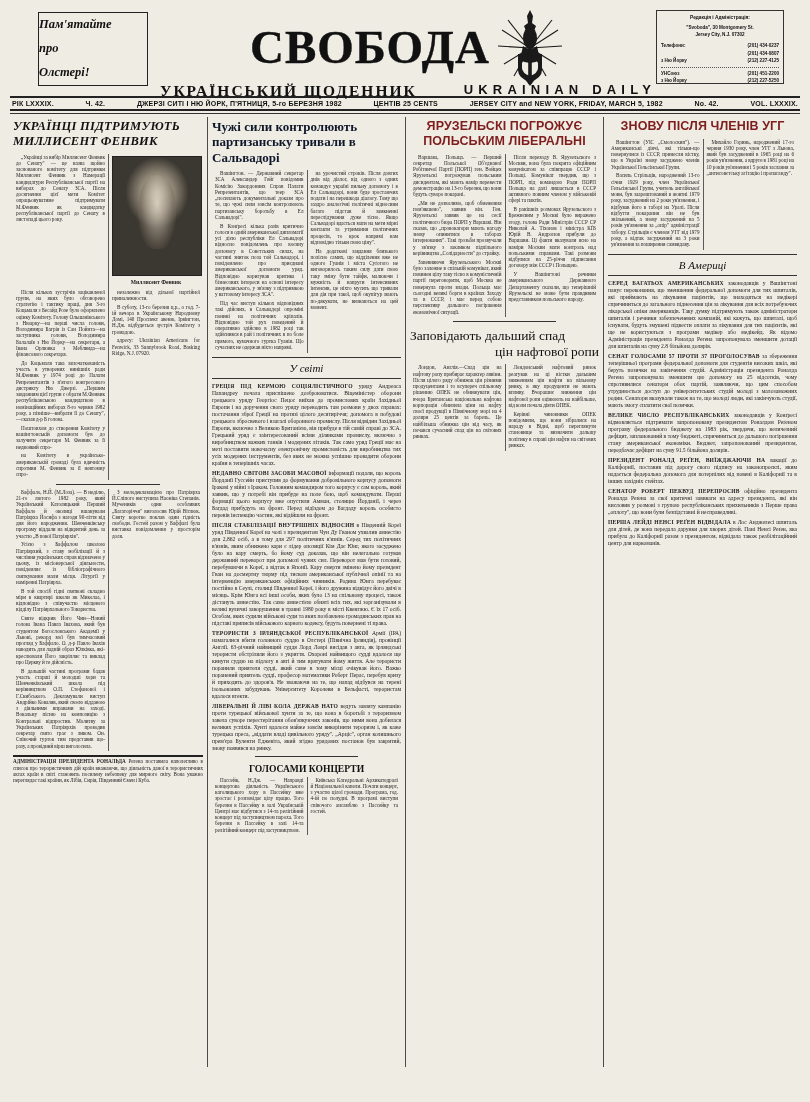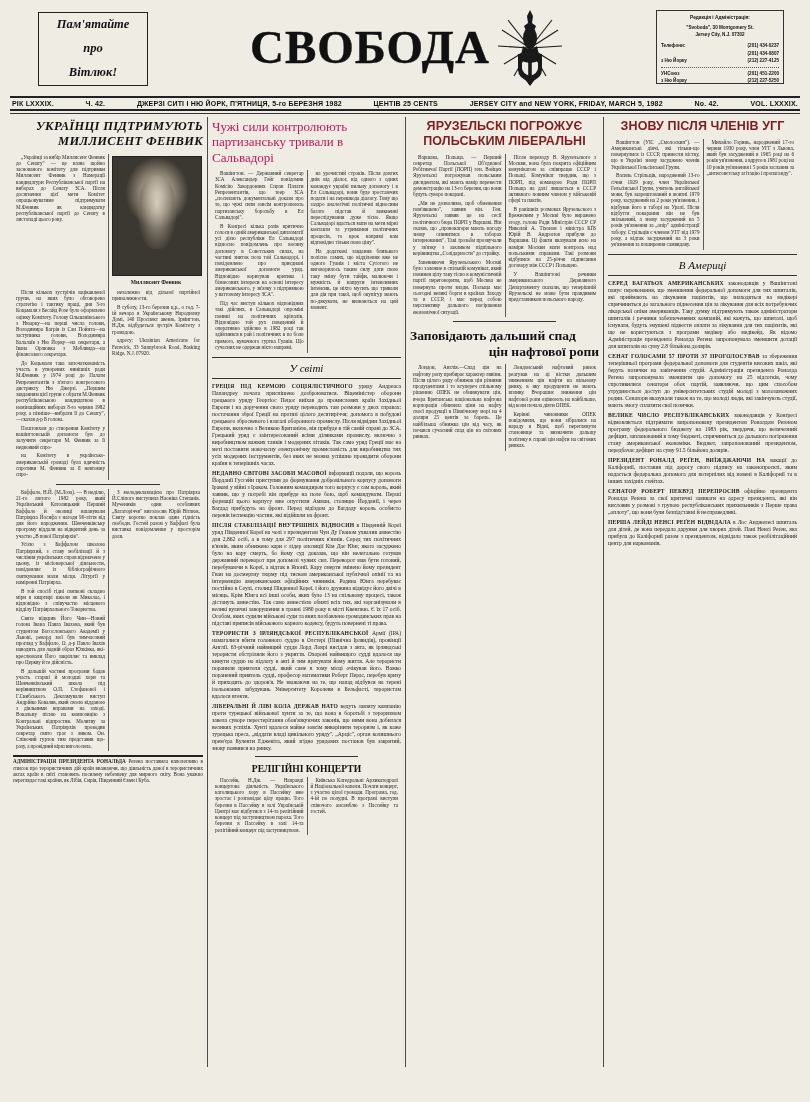--- a/index.html
+++ b/index.html
@@ -12,21 +12,21 @@
   .page{
     position:relative;width:810px;height:1102px;
     background:#efece4;
     padding:0;box-sizing:border-box;
   }
   
   .masthead{position:relative;height:88px;margin:6px 8px 0 8px;}
   .remember-box{
     position:absolute;left:30px;top:6px;width:108px;height:72px;
     border:1.5px solid #222;
-    display:flex;flex-direction:column;align-items:center;justify-content:center;
+    display:flex;flex-direction:column;align-items:flex-start;justify-content:center;
     font-family:"Liberation Serif",serif;
     font-style:italic;font-weight:bold;font-size:12.5px;line-height:1.9;
     color:#111;text-align:center;
   }
   .nameplate{
     position:absolute;left:150px;top:2px;width:500px;text-align:center;
   }
   .np-row{display:flex;align-items:center;justify-content:center;}
   .np-left,.np-right{
     font-family:"Liberation Serif",serif;
@@ -71,36 +71,36 @@
     position:relative;
   }
   .col + .col{border-left:0.7px solid #4a4a4a;}
   .sub{display:flex;}
   .sub .scol{flex:1 1 50%;padding:0 3px;box-sizing:border-box;}
   .sub .scol + .scol{border-left:0.6px solid #5a5a5a;}
   
   h1.hl{
     font-family:"Liberation Serif",serif;
     font-style:italic;font-weight:bold;
-    font-size:12.5px;line-height:15px;text-align:right;
+    font-size:12.5px;line-height:15px;text-align:left;
     margin:2px 0 5px 0;letter-spacing:0.3px;color:#111;
   }
   h1.hl-bold{
     font-family:"Liberation Serif",serif;
-    font-weight:normal;font-size:13px;line-height:15.5px;
-    margin:2px 0 5px 0;text-align:left;color:#be185d;
+    font-weight:bold;font-size:13px;line-height:15.5px;
+    margin:2px 0 5px 0;text-align:left;color:#0f172a;
   }
   h1.hl-sans{
     font-family:"Liberation Sans",sans-serif;
     font-weight:bold;font-size:12.5px;line-height:15px;
     margin:2px 0 5px 0;text-align:center;color:#7f1d1d;letter-spacing:0.1px;
   }
   h1.hl-2{
     font-family:"Liberation Serif",serif;
-    font-weight:bold;font-size:13.5px;line-height:16px;
+    font-weight:normal;font-size:13.5px;line-height:16px;
     margin:6px 0 4px 0;color:#111;
   }
   h1.hl-2 .l2{display:block;text-align:right;}
   h2.shl{
     font-family:"Liberation Serif",serif;
     font-weight:bold;font-size:9.6px;line-height:11px;
     margin:6px 0 3px 0;color:#111;text-align:center;
   }
   .sec-head{
     font-family:"Liberation Serif",serif;font-style:italic;font-weight:normal;
@@ -150,21 +150,21 @@
 </head>
 <body>
 
 <div class="page">
 
   <div class="masthead">
 
     <div class="remember-box">
       <span>Пам'ятайте</span>
       <span>про</span>
-      <span>Вітлюк!</span>
+      <span>Олстері!</span>
     </div>
 
     <div class="nameplate">
       <div class="np-row">
         <div class="np-left">СВОБОДА</div>
         <div class="np-emblem emb">
           <svg width="72" height="78" viewBox="0 0 72 78">
             <g fill="#1a1a1a">
 
               <g stroke="#1a1a1a" stroke-width="1.1">
@@ -184,20 +184,24 @@
               <ellipse cx="36" cy="30" rx="7" ry="11"></ellipse>
               <path d="M29 38 q7 6 14 0 l3 14 q-10 6 -20 0z"></path>
 
               <path d="M24 46 v16 q0 8 12 12 q12 -4 12 -12 v-16 h-4 v14 q0 5 -8 8 q-8 -3 -8 -8 v-14z"></path>
               <rect x="34.2" y="44" width="3.6" height="32"></rect>
               <path d="M30 70 h12 l-6 8z"></path>
             </g>
           </svg>
         </div>
       </div>
+      <div class="np-sub">
+        <div class="np-sub-l">УКРАЇНСЬКИЙ ЩОДЕННИК</div>
+        <div class="np-sub-r">UKRAINIAN DAILY</div>
+      </div>
     </div>
 
     <div class="info-box">
       <div class="info-title">Редакція і Адміністрація:</div>
       <div class="info-addr">
         <div>"Svoboda", 30 Montgomery St.</div>
         <div>Jersey City, N.J. 07302</div>
       </div>
       <div class="info-row">
           <span class="lbl">Телефони:</span>
@@ -334,21 +338,21 @@
         <span class="lead">ТЕРОРИСТИ З ІРЛЯНДСЬКОЇ РЕСПУБЛІКАНСЬКОЇ</span>
         <span>Армії (ІРА) намагалися вбити головного суддю в Олстері (Північна Ірляндія), провінції Англії. 63-річний найвищий суддя Лорд Ловрі висідав з авта, як ірляндські терористи обстріляли його з укриття. Охороні найвищого судді вдалося ще кинути суддю на підлогу в авті й тим врятувати йому життя. Але терористи поранили приятеля судді, який саме в тому місці очікував його. Важко поранений приятель судді, професор математики Роберт Перас, перебув кризу й приходить до здоров'я. Не зважаючи на те, що напад відбувся на терені ізольованих забудувань Університету Королеви в Бельфасті, терористам вдалося втекти.</span>
       </p>
 
       <p class="wt ni">
         <span class="lead">ЛІБЕРАЛЬНІ Й ЛІВІ КОЛА ДЕРЖАВ НАТО</span>
         <span>ведуть завзяту кампанію проти турецької військової хунти за те, що вона в боротьбі з тероризмом завела суворе перестерігання обов'язкуючих законів, що ними вона добилася великих успіхів. Хунті вдалося майже зовсім викорінити тероризм і, як каже турецька преса, „віддати владі цивільного уряду". „Арціс", орган колишнього прем'єра Буленти Еджевіта, який згідно урядових постанов був закритий, знову появився на ринку.</span>
       </p>
 
       <div class="hr-short"></div>
-      <h2 class="shl">РЕЛІГІЙНІ КОНЦЕРТИ</h2>
+      <h2 class="shl">ГОЛОСАМИ КОНЦЕРТИ</h2>
 
       <div class="sub">
         <div class="scol">
           <p class="bt">Пассейк, Н.Дж. — Направді концертова діяльність Українського католицького хору в Пассейку вже зростає і розповідає цілу працю. Того березня в Пассейку в залі Українській Центрі має відбутися з 14-та релігійний концерт під заступництвом пароха. Того березня в Пассейку в залі 14-та релігійний концерт під заступництвом.</p>
         </div>
         <div class="scol">
           <p class="bt">Київська Катедральні Архикатедралі й Національної капели. Почати концерт, з участю цілої громади. Програма, год. 4-ій по полудні. В програмі виступи співочого ансамблю з Пассейку та гостей.</p>
         </div>
       </div>
     </div>

